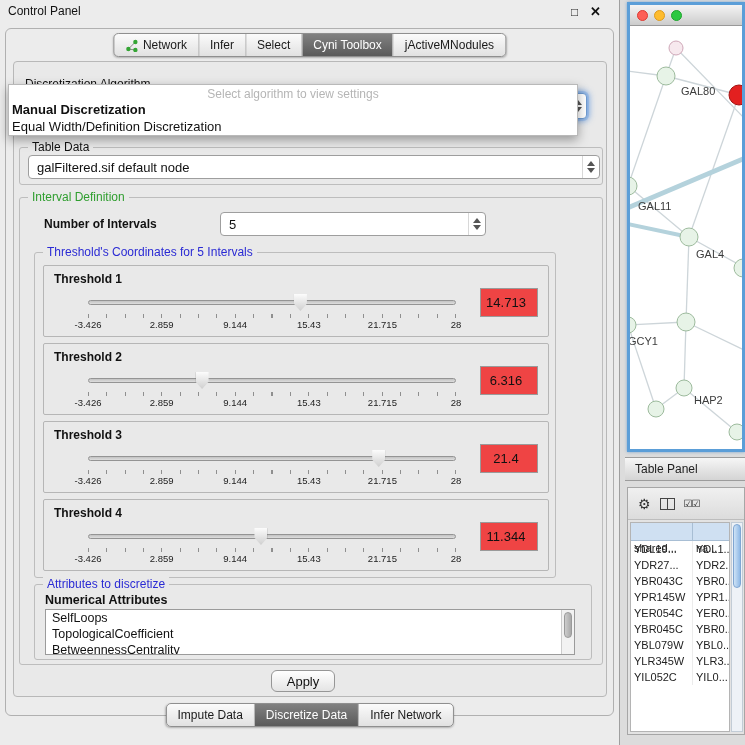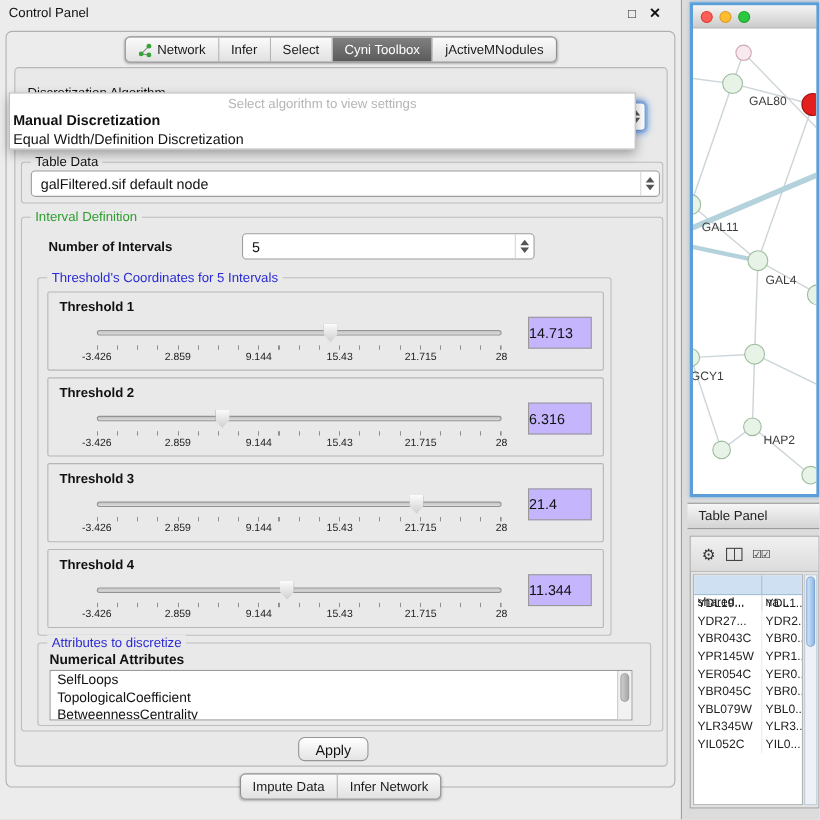--- a/index.html
+++ b/index.html
@@ -49,22 +49,22 @@
   .thr-box{position:absolute;left:8px;width:506px;height:72px;border:1px solid #b6b6b6;border-radius:2px;}
   .thr-label{position:absolute;left:10px;top:6px;font-size:12px;font-weight:bold;color:#111;}
   .slider{position:absolute;left:44px;top:28px;width:368px;height:18px;}
   .track{position:absolute;left:0;right:0;top:6px;height:5px;background:linear-gradient(#c2c2c2,#dedede);border:1px solid #949494;border-radius:3px;}
   .thumb{position:absolute;top:0;width:13px;height:17px;background:linear-gradient(#fcfcfc,#cfcfcf);
          clip-path:polygon(0 0,100% 0,100% 58%,50% 100%,0 58%);filter:drop-shadow(0 0 1px #666);}
   .ticks{position:absolute;left:44px;top:48px;width:368px;height:4px;
          background:repeating-linear-gradient(to right,#8f8f8f 0 1px,transparent 1px 18.35px);}
   .scale-row{position:absolute;left:44px;top:53px;width:368px;height:12px;font-size:9.5px;color:#222;}
   .scale-label{position:absolute;transform:translateX(-50%);white-space:nowrap;}
-  .value-box{position:absolute;right:10px;top:22px;width:58px;height:29px;background:#c4b5fd;border:1px solid #9a9a9a;
-             font-size:13px;color:#111;text-align:left;line-height:27px;padding-right:6px;}
+  .value-box{position:absolute;right:10px;top:22px;width:58px;height:29px;background:#ef4444;border:1px solid #9a9a9a;
+             font-size:13px;color:#111;text-align:center;line-height:27px;padding-right:6px;}
 
   #attr-group{left:14px;top:386px;width:558px;height:76px;}
   #attr-list-title{position:absolute;left:10px;top:8px;font-size:12.5px;font-weight:bold;color:#111;}
   #attr-list{position:absolute;left:10px;top:24px;width:530px;height:46px;background:#fff;border:1px solid #9b9b9b;overflow:hidden;}
   .list-item{font-size:12.5px;color:#111;line-height:16px;padding-left:6px;white-space:nowrap;}
   #attr-scrollbar{position:absolute;right:0;top:0;bottom:0;width:13px;background:#f2f2f2;border-left:1px solid #cccccc;}
   .sb-thumb{position:absolute;top:2px;left:2px;width:8px;height:26px;border-radius:5px;background:linear-gradient(90deg,#cdcdcd,#a9a9a9);border:1px solid #9a9a9a;}
 
   #apply-btn{position:absolute;left:257px;top:608px;width:64px;height:22px;background:linear-gradient(#ffffff,#e4e4e4);
              border:1px solid #969696;border-radius:6px;font-size:13px;color:#111;}
@@ -269,20 +269,23 @@
         </div>
       </div>
     </div>
 
     <button id="apply-btn">Apply</button>
   </div>
 
   <div id="bottom-tabs" class="segstrip">
     <div class="seg">
         <span>Impute Data</span>
+      </div>
+    <div class="seg active">
+        <span>Discretize Data</span>
       </div>
     <div class="seg">
         <span>Infer Network</span>
       </div>
   </div>
 </div>
 
 <div id="dropdown">
   <div class="dd-hint">Select algorithm to view settings</div>
   <div class="dd-opt bold">Manual Discretization</div>

